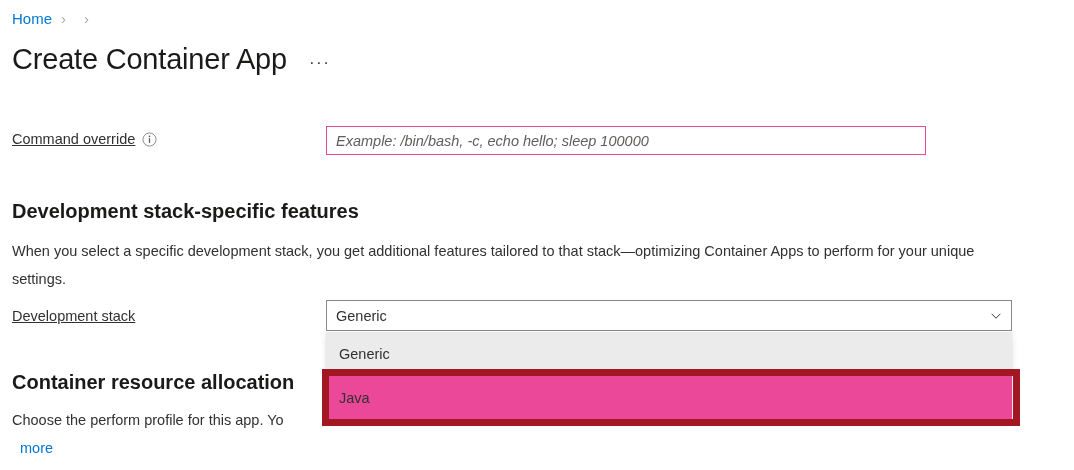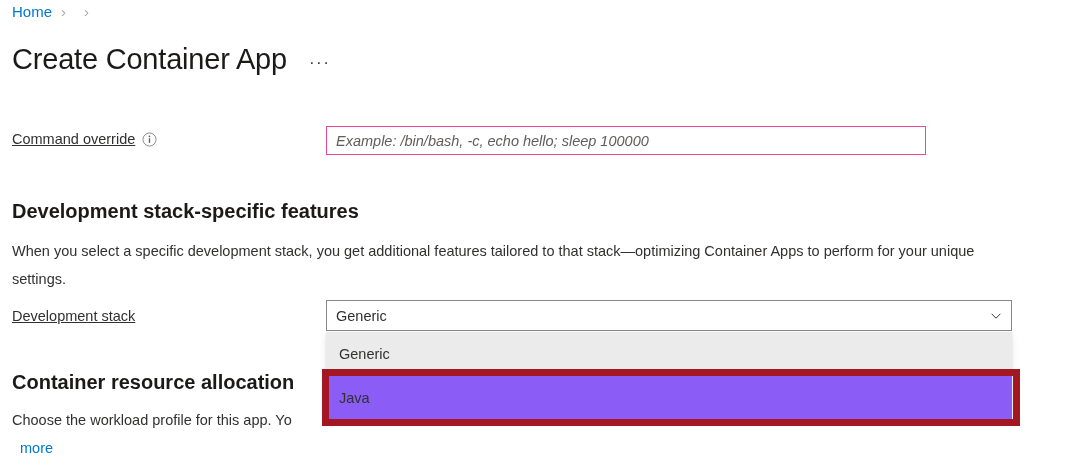--- a/index.html
+++ b/index.html
@@ -14,21 +14,21 @@
     color: #323130;
     overflow: hidden;
     position: relative;
     -webkit-font-smoothing: antialiased;
   }
 
   
   .breadcrumb {
     position: absolute;
     left: 12px;
-    top: 2px;
+    top: 9px;
     font-size: 15px;
     line-height: 20px;
     display: flex;
     align-items: center;
     white-space: nowrap;
     text-align: center;
   }
   .crumb-link {
     color: #0078d4;
     cursor: pointer;
@@ -149,21 +149,21 @@
   }
   .dropdown-option {
     box-sizing: border-box;
     height: 44px;
     display: flex;
     align-items: center;
     padding-left: 13px;
     font-size: 14.5px;
     color: #323130;
     cursor: pointer;
-    background: #8b5cf6;
+    background: #ec4899;
   }
   .dropdown-option.selected {
     background: #ebebeb;
   }
 
   
   .annotation-box {
     position: absolute;
     box-sizing: border-box;
     border: 7px solid #a21722;
@@ -209,21 +209,21 @@
   <span class="chevron">
     <svg width="14" height="14" viewBox="0 0 16 16" aria-hidden="true">
       <path d="M3 5.5 L8 10.5 L13 5.5" fill="none" stroke="#323130" stroke-width="1.1"></path>
     </svg>
   </span>
 </div>
 
 <div class="section-heading" style="left:12px; top:372px;">Container resource allocation</div>
 
 <div class="section-desc" style="left:12px; top:406px; width:1000px;">
-  <span>Choose the workload profile for this app. Yo</span>
+  <span>Choose the perform profile for this app. Yo</span>
   <span class="inline-link" style="display:block;margin-left:8px;">more</span>
 </div>
 
 <div class="dropdown-list" style="left:326px; top:332px; width:686px;">
   <div class="dropdown-option selected">Generic</div>
   <div class="dropdown-option">Java</div>
 </div>
 
 <div class="annotation-box" style="left:322px; top:369px; width:698px; height:57px;"></div>
 

